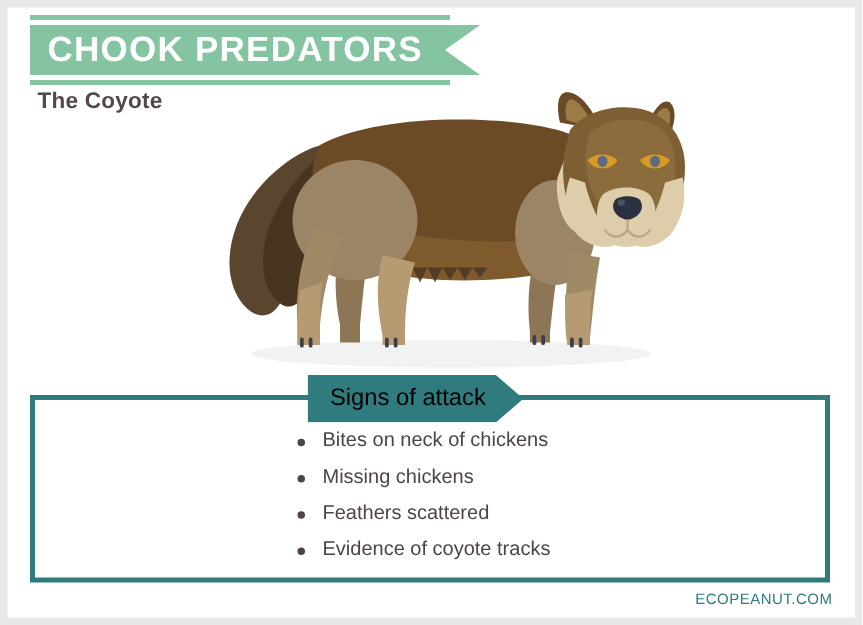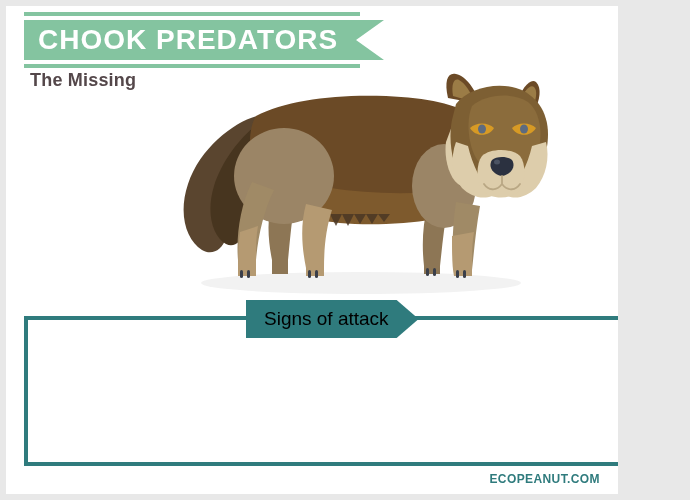--- a/index.html
+++ b/index.html
@@ -18,21 +18,21 @@
     background: #e8e8e8;
     overflow: hidden;
     box-sizing: border-box;
   }
 
   
   #canvas {
     position: absolute;
     left: 6px;
     top: 6px;
-    width: 612px;
+    width: 678px;
     height: 488px;
     background: #ffffff;
     overflow: hidden;
   }
 
   
   #ribbon {
     position: absolute;
     left: 18px;
     top: 6px;
@@ -144,39 +144,39 @@
     border-radius: 50%;
     background: #4d4448;
   }
 
   
   #footer {
     position: absolute;
     right: 18px;
     top: 466px;
     font-size: 12px;
-    font-weight: bold;
+    font-weight: normal;
     color: #2f7b7d;
     letter-spacing: 0.4px;
   }
 </style>
 </head>
 <body>
 
 <div id="page">
   <div id="canvas">
 
     <div id="ribbon">
       <div class="ribbon-stripe top"></div>
       <div class="ribbon-main"></div>
       <div class="ribbon-stripe bottom"></div>
       <div id="ribbon-title">CHOOK PREDATORS</div>
     </div>
 
-    <div id="subtitle">The Missing</div>
+    <div id="subtitle">The Coyote</div>
 
     <div id="illustration">
       <svg width="400" height="240" viewBox="0 0 400 240" xmlns="http://www.w3.org/2000/svg">
 
         <ellipse cx="205" cy="219" rx="160" ry="11" fill="#f2f2f2"></ellipse>
 
         <path d="M101,52 C78,58 44,84 32,120 C22,150 30,176 46,186
                  C56,192 66,186 70,174 C76,156 74,132 84,112 C94,92 110,74 120,66 Z" fill="#5a452f"></path>
         <path d="M112,54 C94,62 68,90 58,122 C50,148 56,172 70,180
                  C78,184 86,178 88,166 C92,146 90,124 100,104 C110,84 124,68 132,60 Z" fill="#47351f"></path>
@@ -260,17 +260,23 @@
         <path d="M346,112 L346,120 M346,120 C340,128 332,126 328,120
                  M346,120 C352,128 360,126 364,120" stroke="#b9a784" stroke-width="1.8" fill="none" stroke-linecap="round"></path>
 
       </svg>
     </div>
 
     <div id="signs-box"></div>
 
     <div id="signs-banner">Signs of attack</div>
 
+    <ul id="signs-list">
+      <li>Bites on neck of chickens</li>
+      <li>Missing chickens</li>
+      <li>Feathers scattered</li>
+      <li>Evidence of coyote tracks</li>
+    </ul>
 
     <div id="footer">ECOPEANUT.COM</div>
 
   </div>
 </div>
 
 </body></html>

